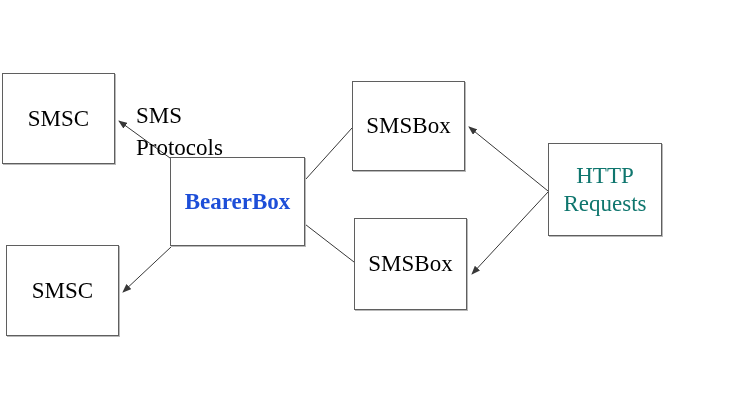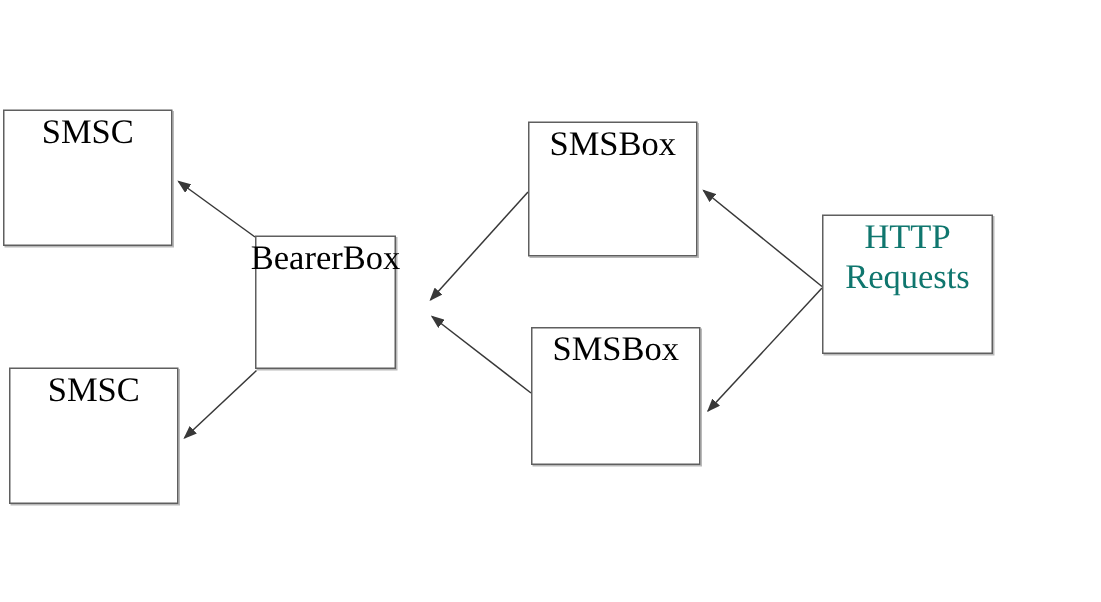--- a/index.html
+++ b/index.html
@@ -22,21 +22,21 @@
     height: 401px;
     pointer-events: none;
   }
   .node {
     position: absolute;
     box-sizing: border-box;
     border: 1px solid #5f5f5f;
     box-shadow: 1px 1px 0 #b9b9b9;
     background: #ffffff;
     display: flex;
-    align-items: flex-start;
+    align-items: center;
     justify-content: center;
     text-align: center;
     font-size: 23px;
     line-height: 1.18;
     color: #000000;
   }
   .annotation {
     position: absolute;
     font-size: 23px;
     line-height: 32px;
@@ -64,30 +64,31 @@
     </svg>
 
   <div class="node" style="left: 2px; top: 73px; width: 113px; height: 91px; border-color: rgb(95, 95, 95); background: rgb(255, 255, 255); color: rgb(0, 0, 0);">
     <span>SMSC</span>
   </div>
 
   <div class="node" style="left: 6px; top: 245px; width: 113px; height: 91px; border-color: rgb(95, 95, 95); background: rgb(255, 255, 255); color: rgb(0, 0, 0);">
     <span>SMSC</span>
   </div>
 
-  <div class="node" style="left: 170px; top: 157px; width: 94px; height: 89px; border-color: rgb(95, 95, 95); background: rgb(255, 255, 255); color: #000000;">
+  <div class="node" style="left: 170px; top: 157px; width: 135px; height: 89px; border-color: rgb(95, 95, 95); background: rgb(255, 255, 255); color: #1d4ed8; font-weight: bold;">
     <span>BearerBox</span>
   </div>
 
   <div class="node" style="left: 352px; top: 81px; width: 113px; height: 90px; border-color: rgb(95, 95, 95); background: rgb(255, 255, 255); color: rgb(0, 0, 0);">
     <span>SMSBox</span>
   </div>
 
   <div class="node" style="left: 354px; top: 218px; width: 113px; height: 92px; border-color: rgb(95, 95, 95); background: rgb(255, 255, 255); color: rgb(0, 0, 0);">
     <span>SMSBox</span>
   </div>
 
   <div class="node" style="left: 548px; top: 143px; width: 114px; height: 93px; border-color: rgb(95, 95, 95); background: rgb(255, 255, 255); color: #0f766e;">
     <span>HTTP Requests</span>
   </div>
 
+  <div class="annotation" style="left: 136px; top: 100px; width: 104px; color: rgb(0, 0, 0);">SMS Protocols</div>
 
 </div>
 
 </body></html>

